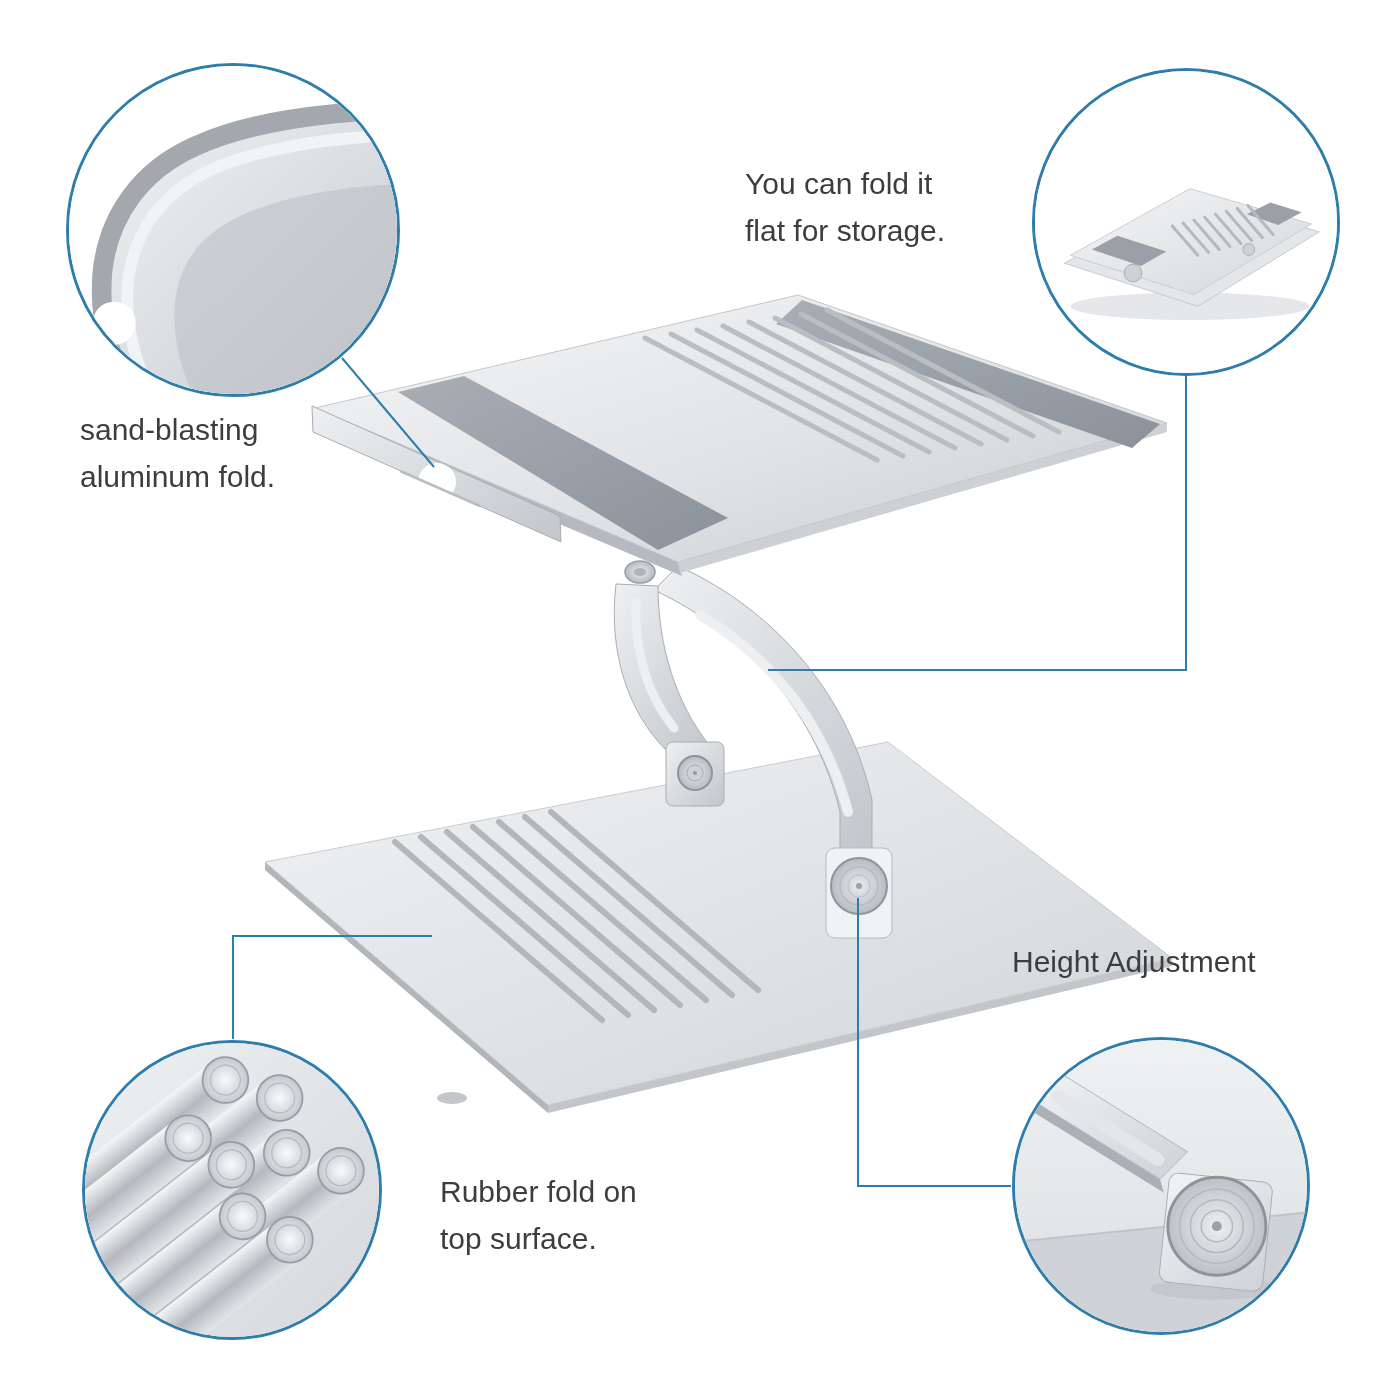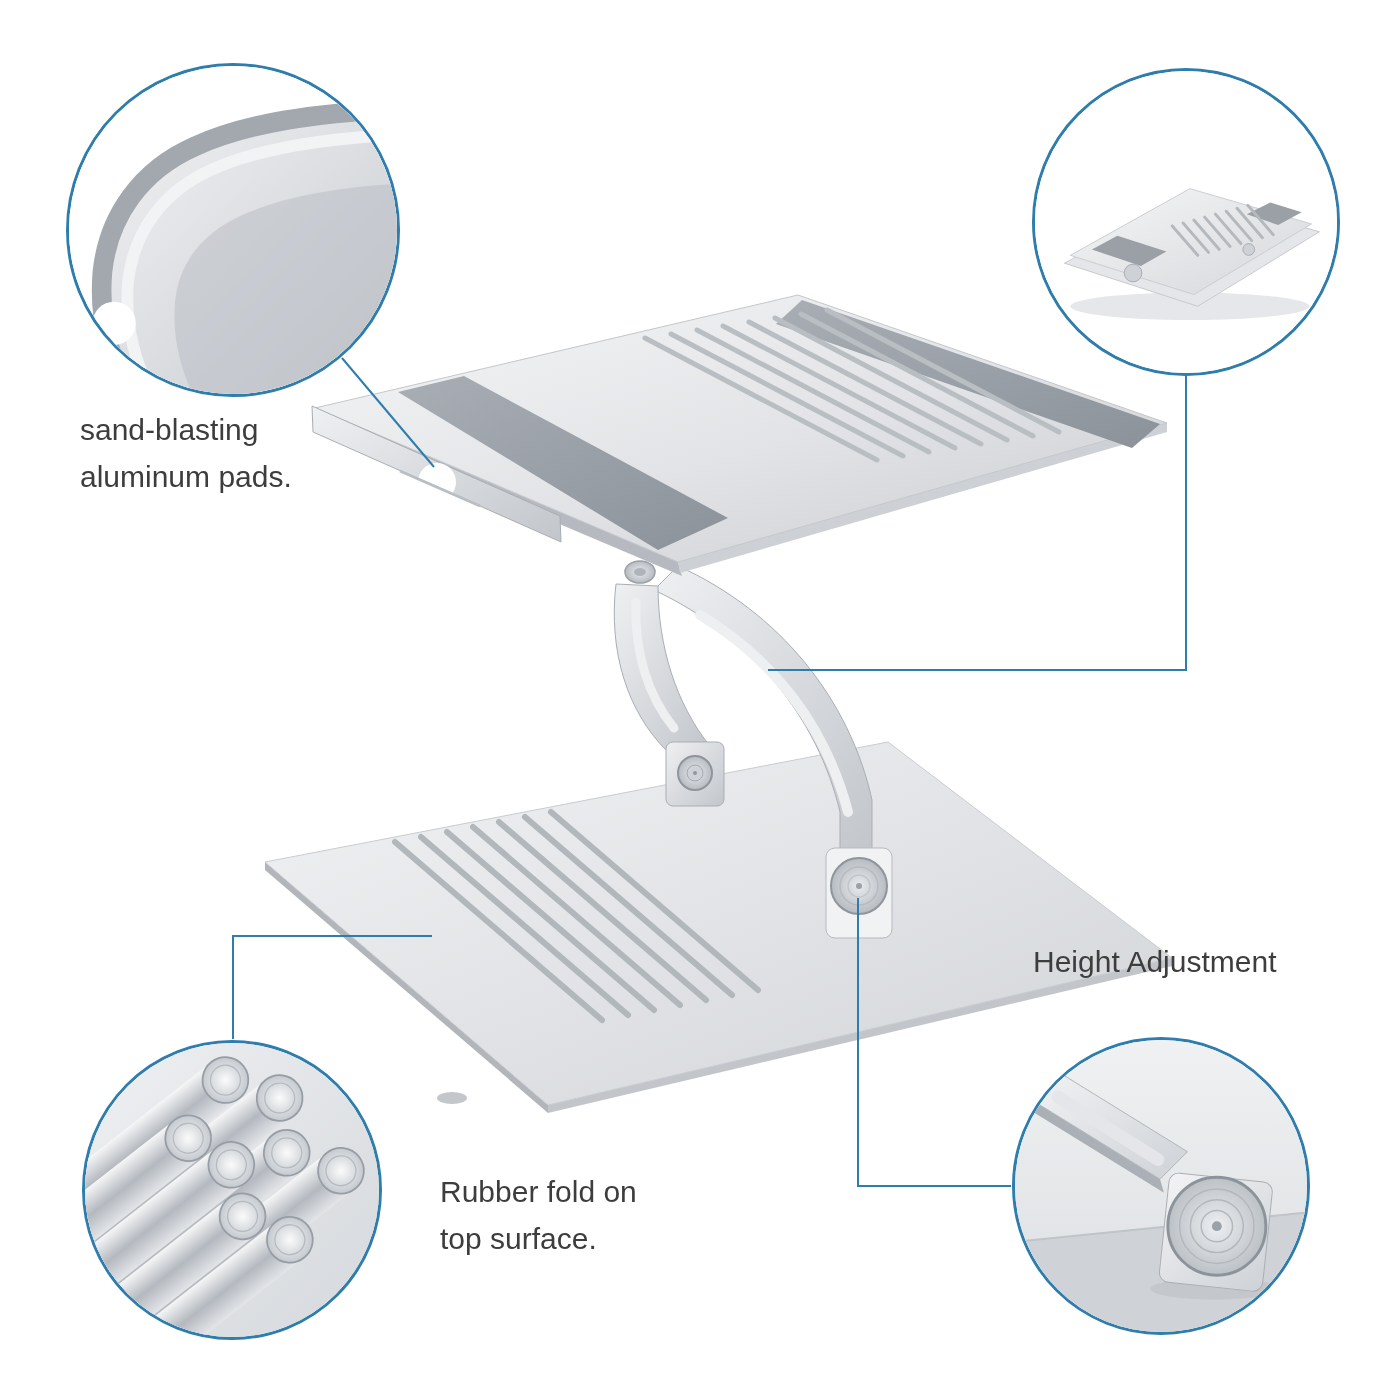--- a/index.html
+++ b/index.html
@@ -265,27 +265,31 @@
         <rect x="152" y="140" width="106" height="112" rx="10" fill="url(#g-br2)" stroke="#a9aeb4"></rect>
       </g>
       <circle cx="206" cy="190" r="50" fill="url(#g-knob2)" stroke="#8d939a" stroke-width="3"></circle>
       <circle cx="206" cy="190" r="38" fill="none" stroke="#b3b8bd" stroke-width="1.5"></circle>
       <circle cx="206" cy="190" r="27" fill="none" stroke="#b3b8bd" stroke-width="1.5"></circle>
       <circle cx="206" cy="190" r="16" fill="none" stroke="#b3b8bd" stroke-width="1.5"></circle>
       <circle cx="206" cy="190" r="5" fill="#9aa1a8"></circle>
     </svg>
   </div>
 
+  <div class="annotation" style="left:745px; top:160px;">
+    <span>You can fold it</span>
+    <span>flat for storage.</span>
+  </div>
 
   <div class="annotation" style="left:80px; top:406px;">
     <span>sand-blasting</span>
-    <span>aluminum pads.</span>
-  </div>
-
-  <div class="annotation" style="left:1033px; top:938px;">
+    <span>aluminum fold.</span>
+  </div>
+
+  <div class="annotation" style="left:1012px; top:938px;">
     <span>Height Adjustment</span>
   </div>
 
   <div class="annotation" style="left:440px; top:1168px;">
     <span>Rubber fold on</span>
     <span>top surface.</span>
   </div>
 
 </div>
 

